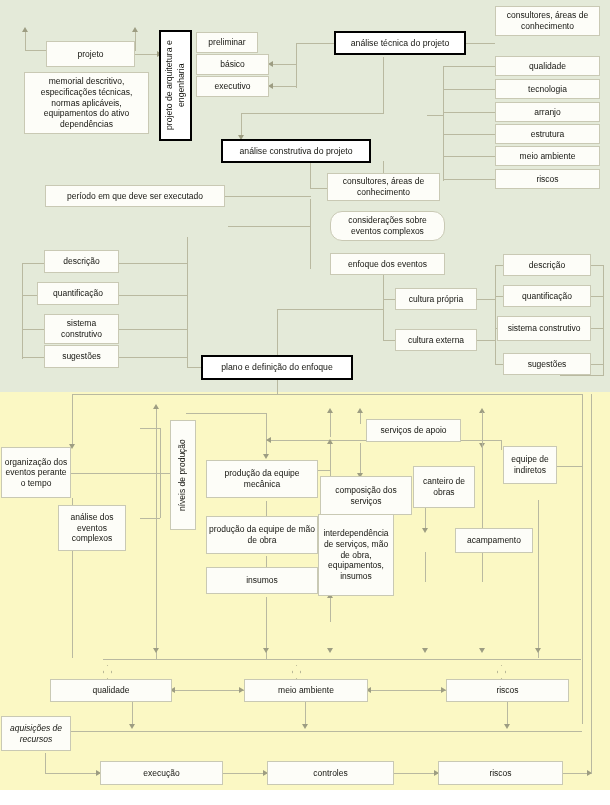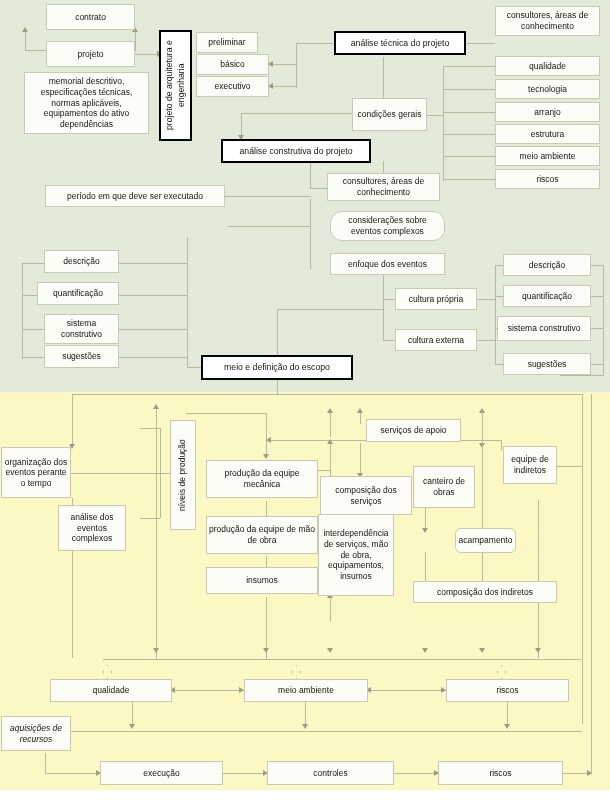--- a/index.html
+++ b/index.html
@@ -128,23 +128,20 @@
   <div class="ln lnv" style="left:603px;top:265px;height:110px;"></div>
   <div class="ln lnh" style="left:560px;top:375px;width:44px;"></div>
 
   <div class="ln lnv" style="left:187px;top:359px;height:8px;"></div>
   <div class="ln lnh" style="left:187px;top:367px;width:14px;"></div>
   <div class="ln lnv" style="left:277px;top:309px;height:46px;"></div>
   <div class="ln lnh" style="left:277px;top:309px;width:106px;"></div>
 
   <div class="ln lnv" style="left:277px;top:380px;height:14px;"></div>
 
-  <div class="box" style="left:46px;top:4px;width:89px;height:26px;">
-      <span>contrato</span>
-    </div>
   <div class="box" style="left:46px;top:41px;width:89px;height:26px;">
       <span>projeto</span>
     </div>
   <div class="box" style="left:24px;top:72px;width:125px;height:62px;">
       <span>memorial descritivo, especificações técnicas, normas aplicáveis, equipamentos do ativo dependências</span>
     </div>
 
   <div class="box thick vert" style="left:159px;top:30px;width:33px;height:111px;">
       <span>projeto de arquitetura e engenharia</span>
     </div>
@@ -178,23 +175,20 @@
   <div class="box" style="left:495px;top:124px;width:105px;height:20px;">
       <span>estrutura</span>
     </div>
   <div class="box" style="left:495px;top:146px;width:105px;height:20px;">
       <span>meio ambiente</span>
     </div>
   <div class="box" style="left:495px;top:169px;width:105px;height:20px;">
       <span>riscos</span>
     </div>
 
-  <div class="box" style="left:352px;top:98px;width:75px;height:33px;">
-      <span>condições gerais</span>
-    </div>
 
   <div class="box thick" style="left:221px;top:139px;width:150px;height:24px;">
       <span>análise construtiva  do projeto</span>
     </div>
 
   <div class="box" style="left:327px;top:173px;width:113px;height:28px;">
       <span>consultores, áreas de conhecimento</span>
     </div>
 
   <div class="box" style="left:45px;top:185px;width:180px;height:22px;">
@@ -235,21 +229,21 @@
       <span>quantificação</span>
     </div>
   <div class="box" style="left:497px;top:316px;width:94px;height:25px;">
       <span>sistema construtivo</span>
     </div>
   <div class="box" style="left:503px;top:353px;width:88px;height:22px;">
       <span>sugestões</span>
     </div>
 
   <div class="box thick" style="left:201px;top:355px;width:152px;height:25px;">
-      <span>meio e definição do escopo</span>
+      <span>plano e definição do enfoque</span>
     </div>
 
   <div class="ln lnv" style="left:72px;top:394px;height:52px;"></div>
   <div class="ln lnh" style="left:72px;top:394px;width:205px;"></div>
   <div class="ar ar-d" style="left:69px;top:444px;"></div>
 
   <div class="ln lnh" style="left:140px;top:428px;width:20px;"></div>
   <div class="ln lnv" style="left:160px;top:428px;height:90px;"></div>
   <div class="ln lnh" style="left:140px;top:518px;width:20px;"></div>
   <div class="ln lnh" style="left:70px;top:473px;width:90px;"></div>
@@ -371,25 +365,22 @@
   <div class="box" style="left:320px;top:476px;width:92px;height:39px;">
       <span>composição dos serviços</span>
     </div>
   <div class="box" style="left:318px;top:514px;width:76px;height:82px;">
       <span>interdependência de serviços, mão de obra, equipamentos, insumos</span>
     </div>
 
   <div class="box" style="left:413px;top:466px;width:62px;height:42px;">
       <span>canteiro de obras</span>
     </div>
-  <div class="box" style="left:455px;top:528px;width:61px;height:25px;border-radius:6px;">
+  <div class="box" style="left:455px;top:528px;width:78px;height:25px;">
       <span>acampamento</span>
-    </div>
-  <div class="box" style="left:413px;top:581px;width:144px;height:22px;">
-      <span>composição dos indiretos</span>
     </div>
 
   <div class="box" style="left:503px;top:446px;width:54px;height:38px;">
       <span>equipe de indiretos</span>
     </div>
 
   <div class="box" style="left:50px;top:679px;width:122px;height:23px;">
       <span>qualidade</span>
     </div>
   <div class="box" style="left:244px;top:679px;width:124px;height:23px;">

